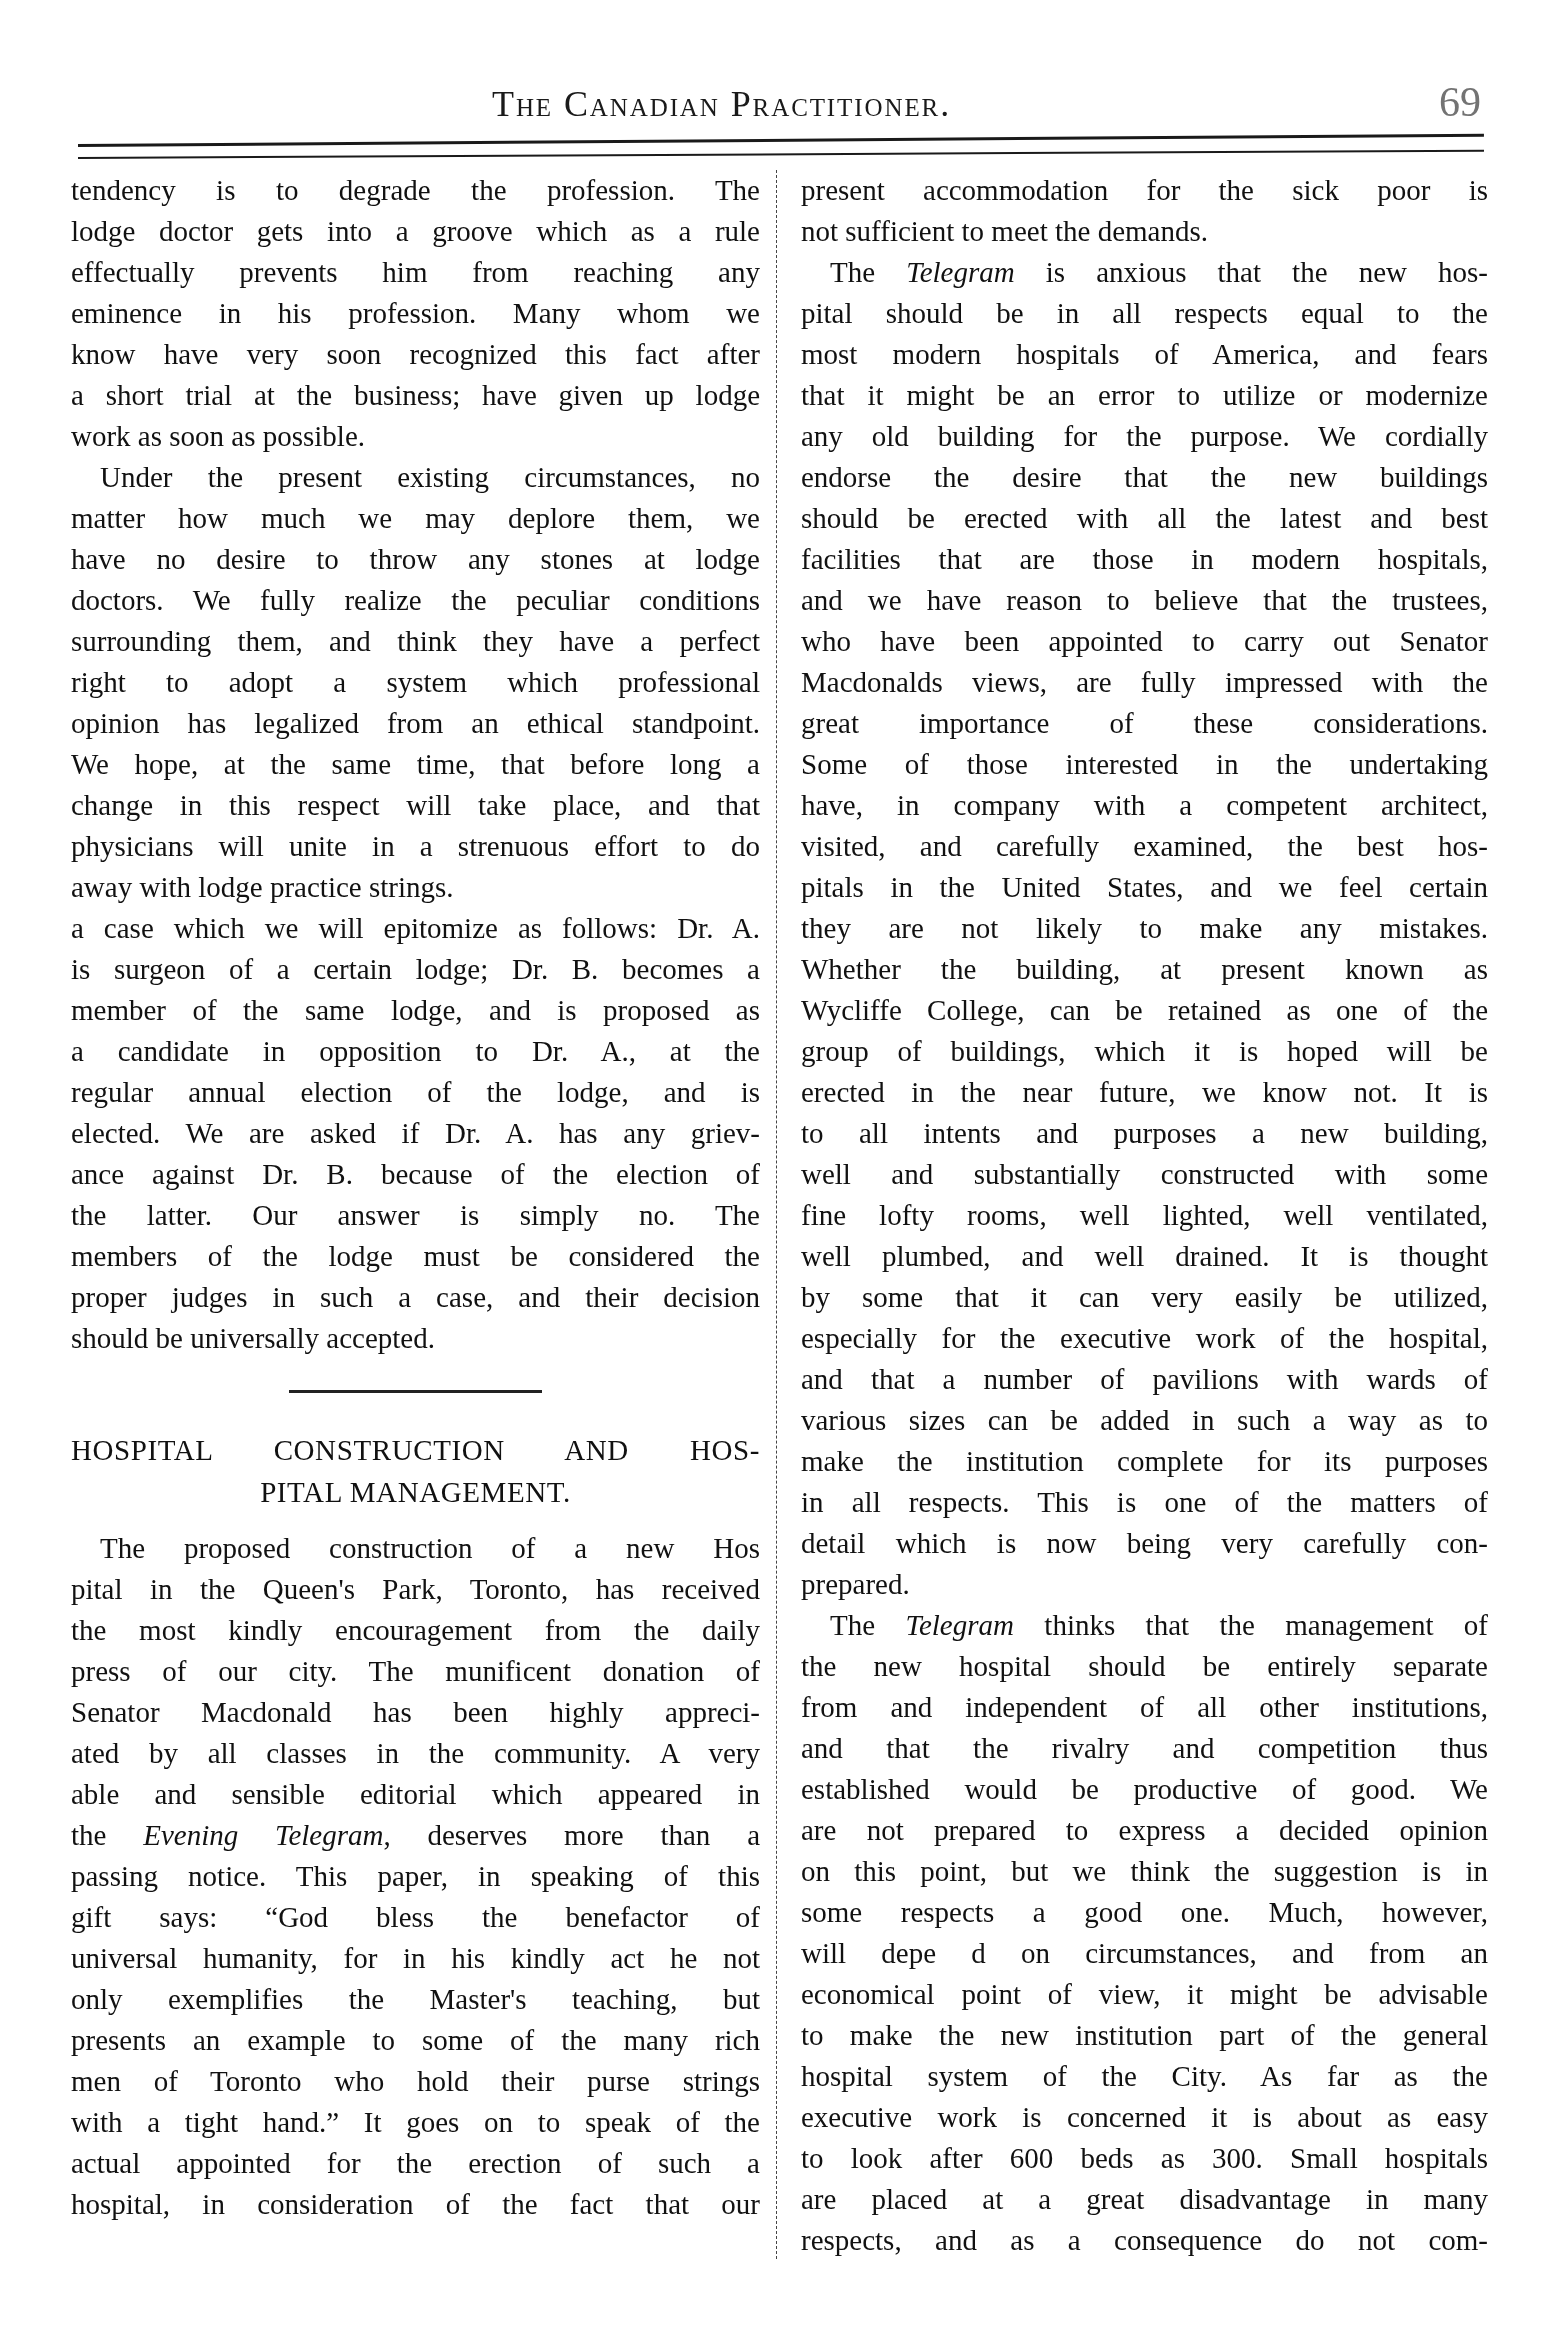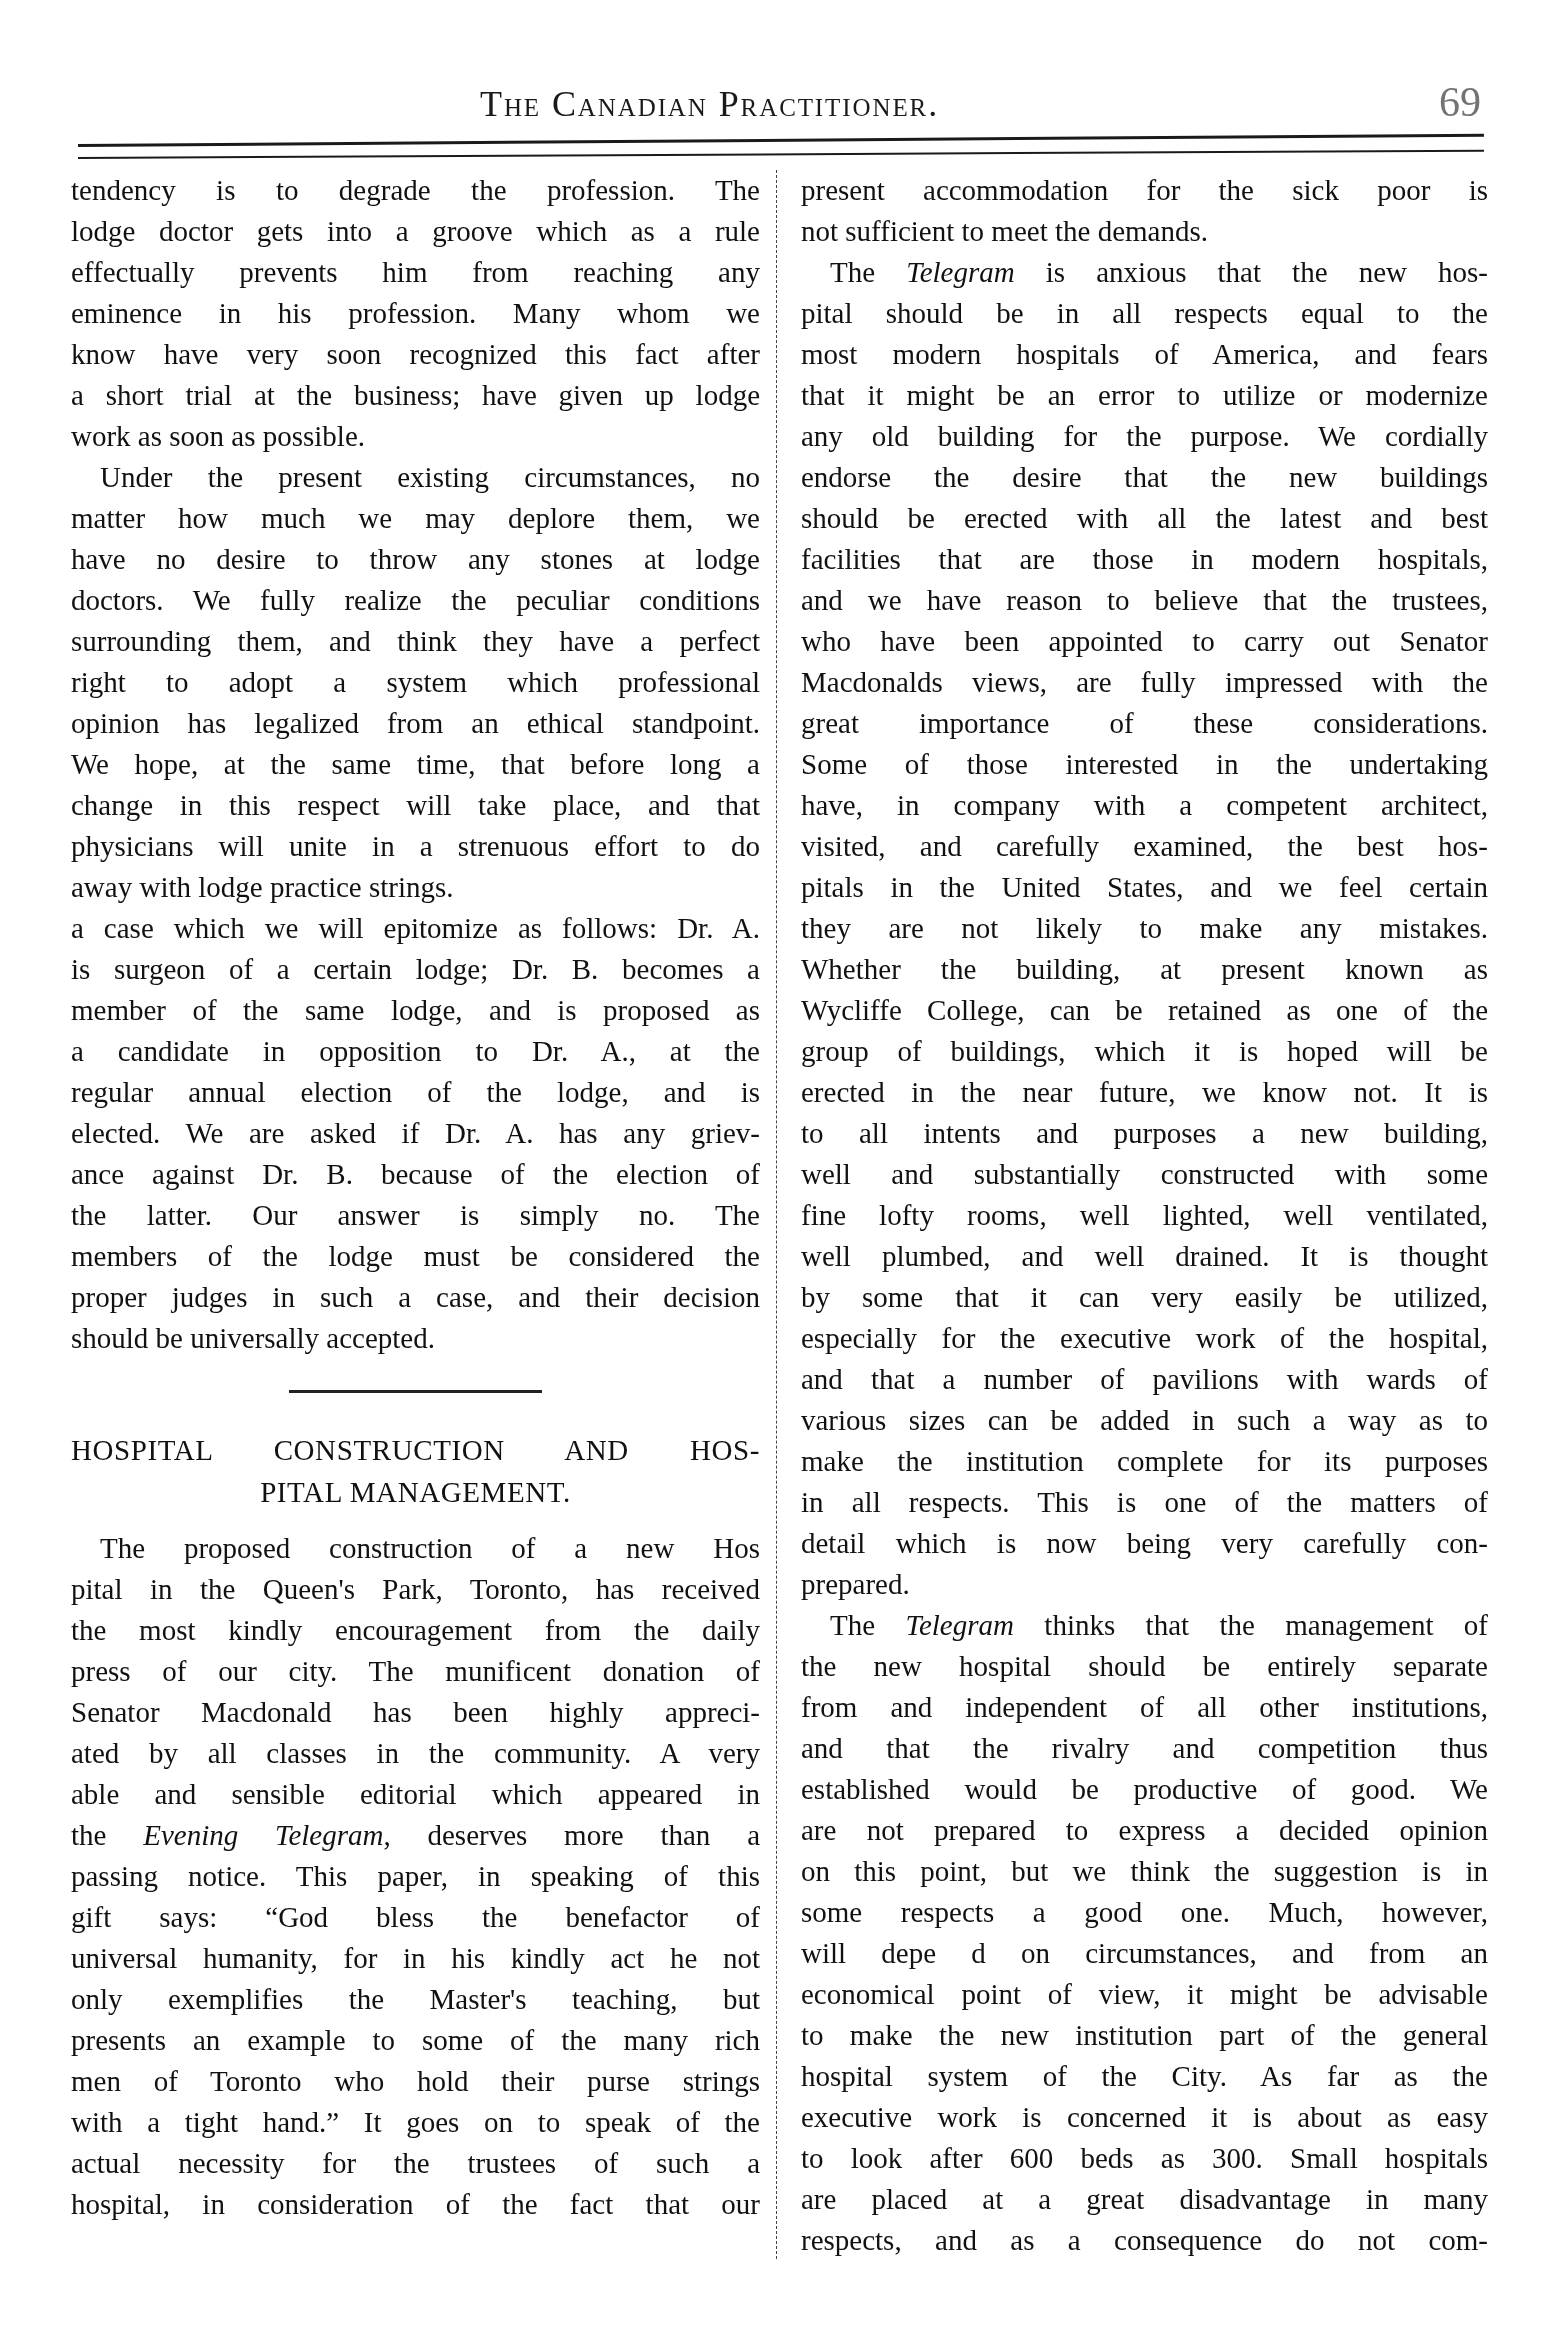--- a/index.html
+++ b/index.html
@@ -4,21 +4,21 @@
 <style>
   html, body { margin: 0; padding: 0; background: #ffffff; }
   body {
     width: 1562px; height: 2342px; position: relative; overflow: hidden;
     font-family: "Liberation Serif", "DejaVu Serif", serif; color: #111;
   }
   .running-head {
     position: absolute; left: 0; top: 78px; width: 1562px; height: 58px;
   }
   .journal-title {
-    position: absolute; left: 480px; top: 5.2px;
+    position: absolute; left: 492px; top: 5.2px;
     font-size: 36px; font-variant: small-caps; letter-spacing: 1.9px;
     color: #1a1a1a;
   }
   .page-number {
     position: absolute; left: 1439px; top: 0px;
     font-size: 42px; color: #737373;
   }
   .rule {
     position: absolute; left: 78px; width: 1406px; height: 2.6px; background: #1a1a1a;
   }
@@ -123,21 +123,21 @@
       </div>
     <span class="line"><span>the </span><em>Evening Telegram</em><span>, deserves more than a</span></span>
     <div>
         <span class="line">passing notice. This paper, in speaking of this</span>
         <span class="line">gift says: “God bless the benefactor of</span>
         <span class="line">universal humanity, for in his kindly act he not</span>
         <span class="line">only exemplifies the Master's teaching, but</span>
         <span class="line">presents an example to some of the many rich</span>
         <span class="line">men of Toronto who hold their purse strings</span>
         <span class="line">with a tight hand.” It goes on to speak of the</span>
-        <span class="line">actual necessity for the trustees of such a</span>
+        <span class="line">actual appointed for the erection of such a</span>
         <span class="line">hospital, in consideration of the fact that our</span>
       </div>
   </div>
 </div>
 
 <div class="column col-right">
   <div>
       <span class="line">present accommodation for the sick poor is</span>
       <span class="line last">not sufficient to meet the demands.</span>
     </div>

